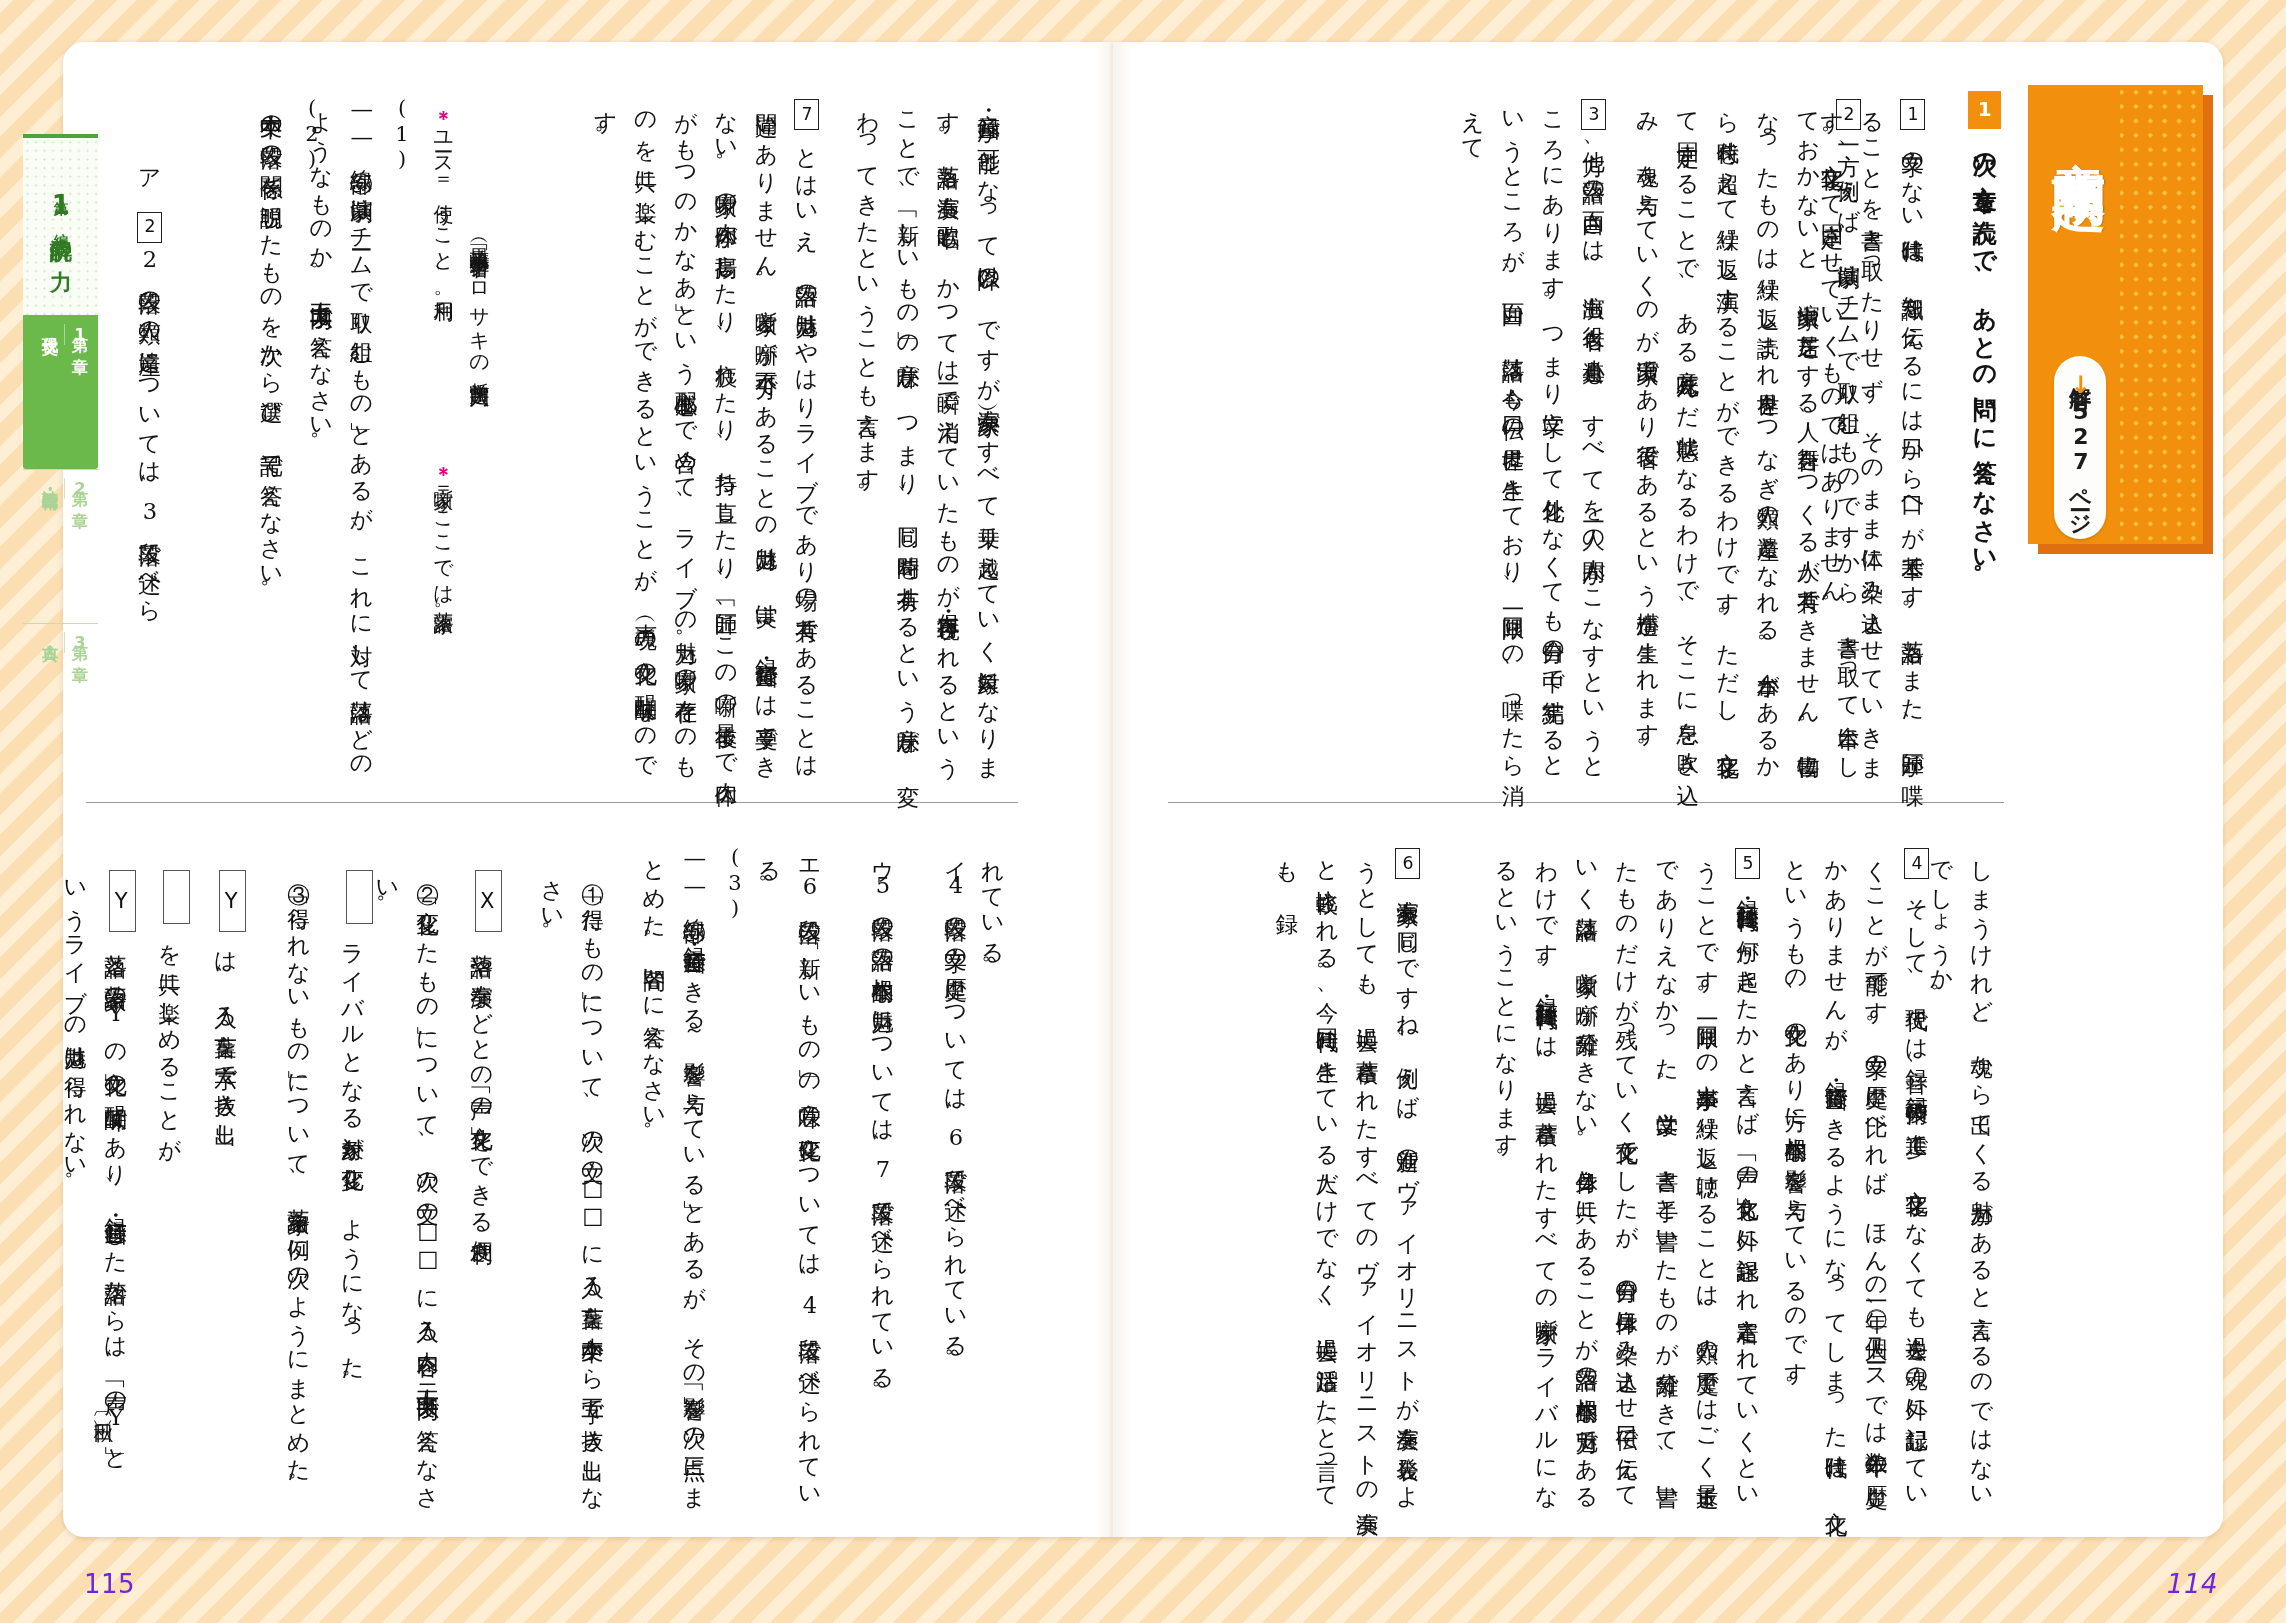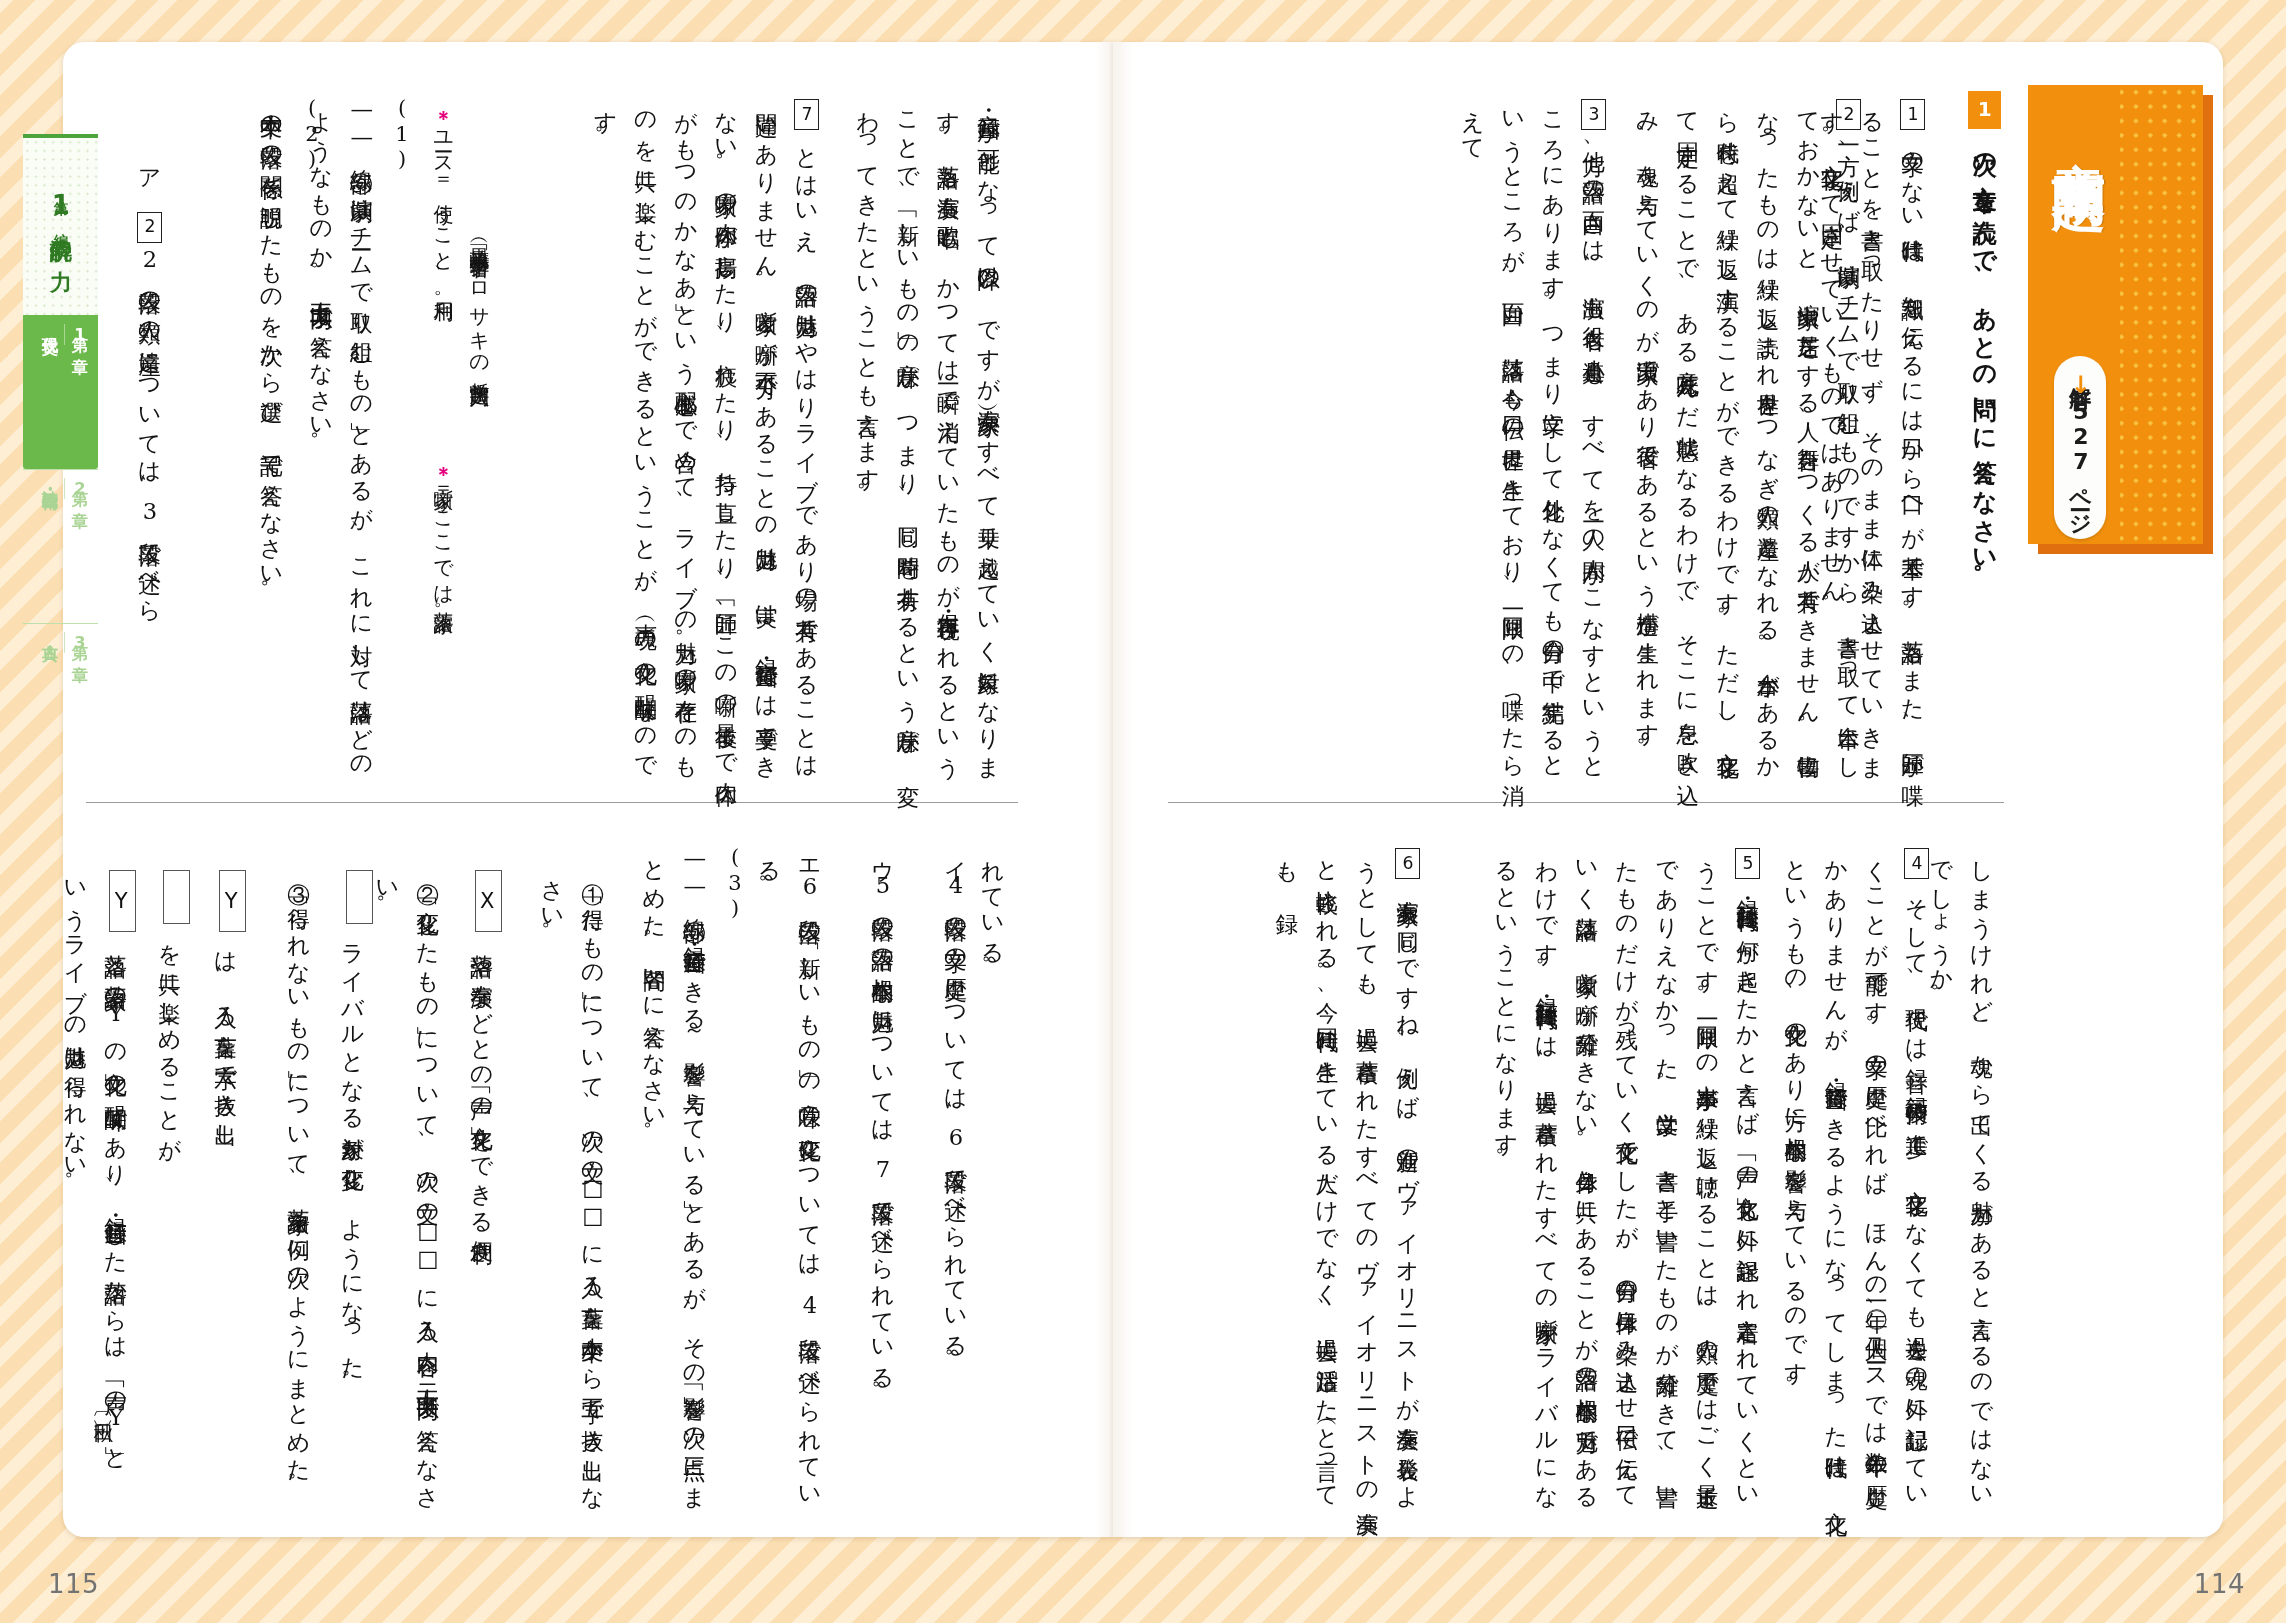--- a/index.html
+++ b/index.html
@@ -57,25 +57,26 @@
         rgba(200,170,130,0) 100%);
     pointer-events: none;
   }
 
   
   .page-num {
     position: absolute;
     bottom: 25px;
     font-family: "DejaVu Sans", "Liberation Sans", sans-serif;
     font-size: 26px;
-    color: #737373;
+    color: #6d28d9;
     letter-spacing: 0.5px;
+    margin-left: 36px;
   }
   .page-num.left  { left: 48px; }
-  .page-num.right { right: 41px; }
+  .page-num.right { right: 68px; font-style: italic; }
 
   
   .sidebar {
     position: absolute;
     left: 23px;
     top: 134px;
     width: 75px;
   }
   .sb-unit {
     position: relative;

